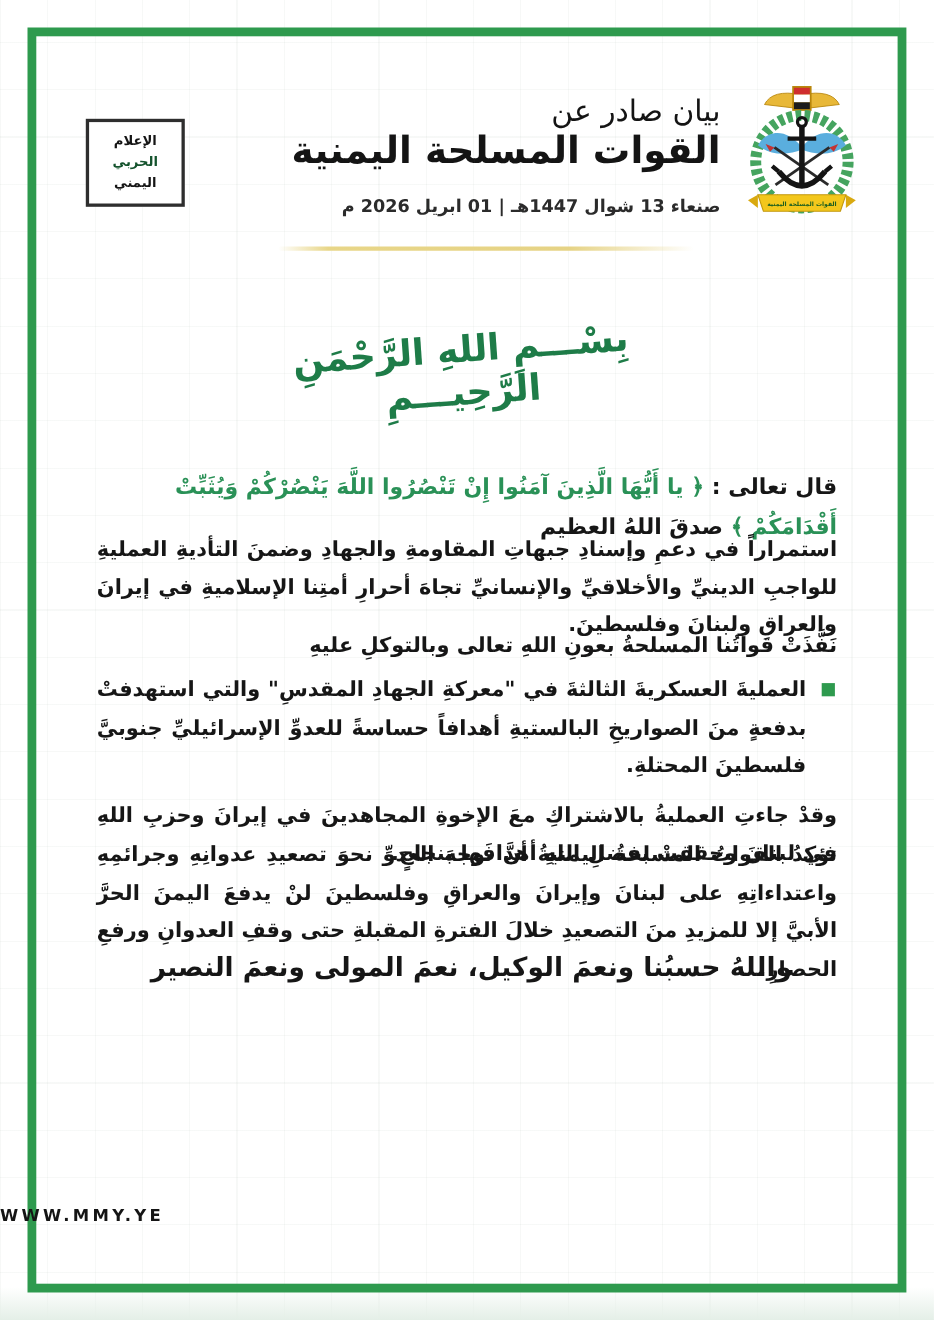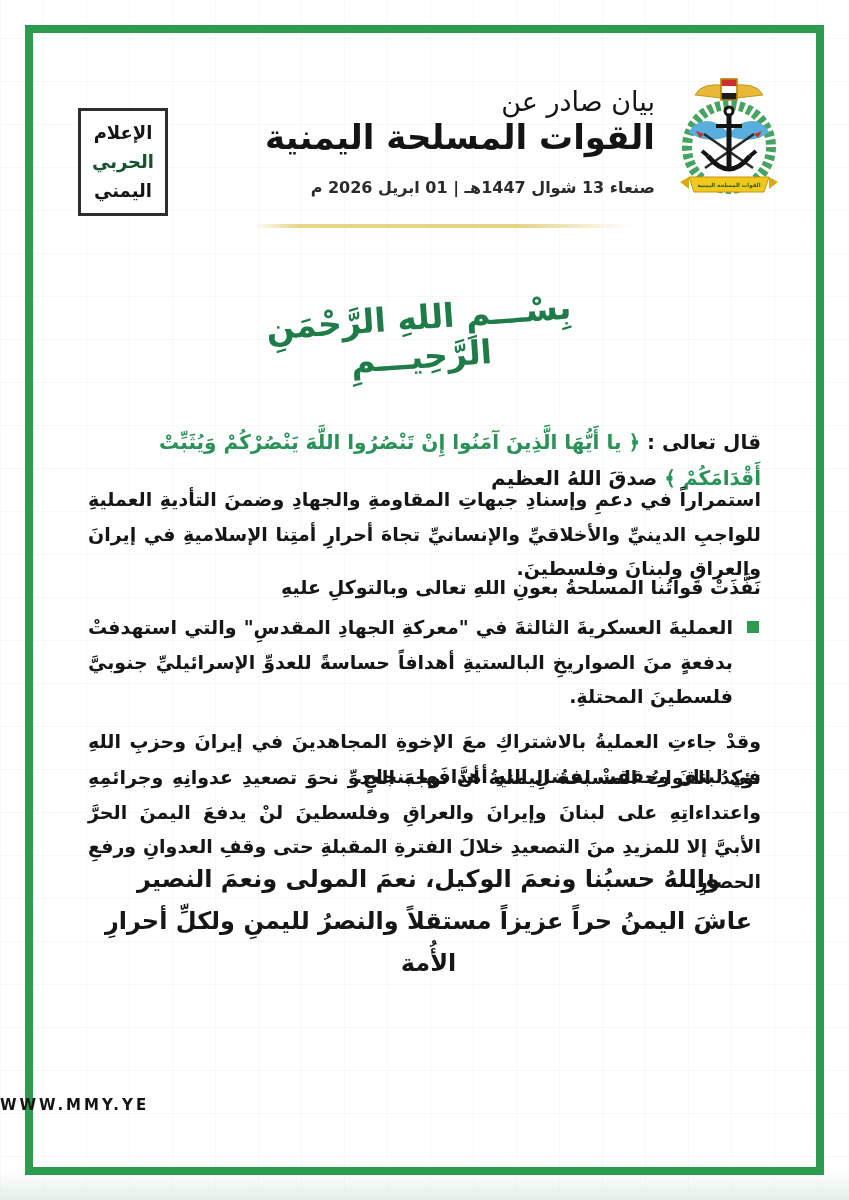--- a/index.html
+++ b/index.html
@@ -10,21 +10,21 @@
       repeating-linear-gradient(0deg, rgba(140,160,145,0.07) 0 1px, transparent 1px 43px),
       repeating-linear-gradient(90deg, rgba(140,160,145,0.07) 0 1px, transparent 1px 43px);
   }
   .bottom-tint{position:absolute;left:0;right:0;bottom:0;height:30px;
     background:linear-gradient(180deg, rgba(255,255,255,0) 0%, #e4efe7 100%);}
   .frame{position:absolute;left:25px;top:25px;right:25px;bottom:25px;
     border:8px solid #2e9a4e;pointer-events:none;}
   
   .stamp{position:absolute;left:78px;top:108px;width:76px;
     border:3px solid #2e2e2e;background:#fff;padding:8px 4px;text-align:center;
-    direction:rtl;font-weight:bold;font-size:18px;line-height:1.6;color:#151515;}
+    direction:rtl;font-weight:bold;font-size:12px;line-height:1.6;color:#151515;}
   .stamp .red{color:#14532d;}
   .hdr{position:absolute;right:194px;top:86px;text-align:right;direction:rtl;color:#141414;}
   .hdr .pre{font-size:27px;font-weight:500;line-height:1.15;}
   .hdr .ttl{font-size:34px;font-weight:800;line-height:1.2;}
   .hdr .dt{font-size:16px;font-weight:600;color:#2b2b2b;margin-top:20px;}
   .logo{position:absolute;right:50px;top:74px;width:140px;height:130px;}
   
   .gold{position:absolute;left:253px;top:224px;width:378px;height:4px;border-radius:2px;
     background:linear-gradient(90deg, rgba(232,214,136,0) 0%, #e8d688 12%, #e6d385 70%, rgba(230,211,133,0) 100%);}
   
@@ -128,18 +128,17 @@
     <span class="sq"></span>
     <span>العمليةَ العسكريةَ الثالثةَ في "معركةِ الجهادِ المقدسِ" والتي استهدفتْ بدفعةٍ منَ الصواريخِ البالستيةِ أهدافاً حساسةً للعدوِّ الإسرائيليِّ جنوبيَّ فلسطينَ المحتلةِ.</span>
   </div>
 
   <div class="body-txt p2">وقدْ جاءتِ العمليةُ بالاشتراكِ معَ الإخوةِ المجاهدينَ في إيرانَ وحزبِ اللهِ في لبنانَ وحققتْ بفضلِ اللهِ أهدافَها بنجاحٍ.</div>
 
   <div class="body-txt p3">تؤكدُ القواتُ المسلحةُ اليمنيةُ أنَّ توجهَ العدوِّ نحوَ تصعيدِ عدوانِهِ وجرائمِهِ واعتداءاتِهِ على لبنانَ وإيرانَ والعراقِ وفلسطينَ لنْ يدفعَ اليمنَ الحرَّ الأبيَّ إلا للمزيدِ منَ التصعيدِ خلالَ الفترةِ المقبلةِ حتى وقفِ العدوانِ ورفعِ الحصارِ.</div>
 
   <div class="closing">
     <div>واللهُ حسبُنا ونعمَ الوكيل، نعمَ المولى ونعمَ النصير</div>
-    <div>عاشَ اليمنُ حراً عزيزاً مستقلاً والنصرُ لليمنِ ولكلِّ أحرارِ الأُمة</div>
   </div>
 
   <div class="footer-url">WWW.MMY.YE</div>
 
 </div>
 
 </body></html>

